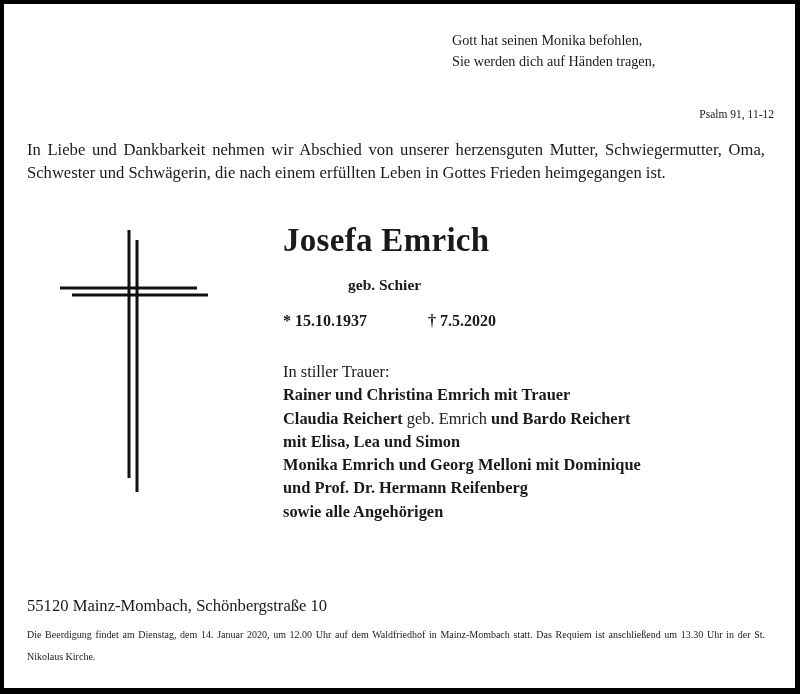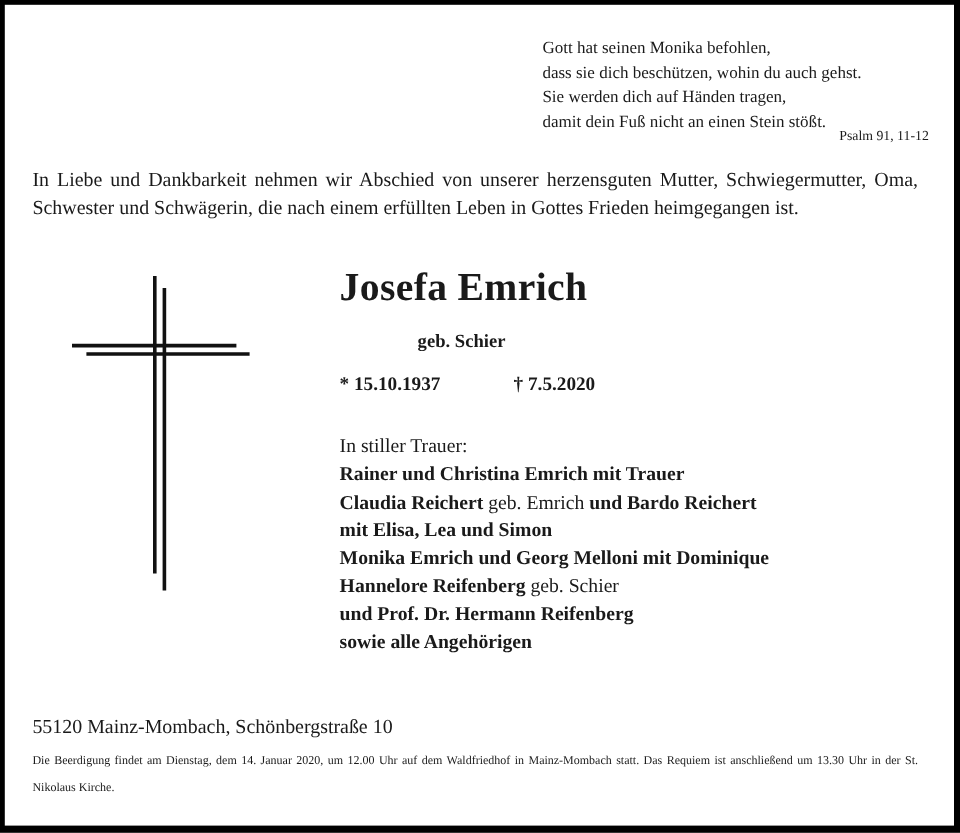--- a/index.html
+++ b/index.html
@@ -21,23 +21,21 @@
              line-height:21.5px; text-align:justify; text-align-last:left;font-family:Liberation Serif, serif; }
   .cross { position:absolute; left:0; top:0; width:800px; height:694px; pointer-events:none; }
 </style>
 </head>
 <body>
 
 <div class="card"></div>
 
 <div class="psalm">
   <div>Gott hat seinen Monika befohlen,</div>
-  <div>dass sie dich beschützen, wohin du auch gehst.</div>
   <div>Sie werden dich auf Händen tragen,</div>
-  <div>damit dein Fuß nicht an einen Stein stößt.</div>
 </div>
 <div class="psalm-ref">Psalm 91, 11-12</div>
 
 <div class="intro">In Liebe und Dankbarkeit nehmen wir Abschied von unserer herzensguten Mutter, Schwiegermutter, Oma, Schwester und Schwägerin, die nach einem erfüllten Leben in Gottes Frieden heimgegangen ist.</div>
 
 <svg class="cross" viewBox="0 0 800 694">
   <line x1="129" y1="230" x2="129" y2="478" stroke="#111" stroke-width="3"></line>
   <line x1="137" y1="240" x2="137" y2="492" stroke="#111" stroke-width="3"></line>
   <line x1="60" y1="288" x2="197" y2="288" stroke="#111" stroke-width="3"></line>
   <line x1="72" y1="295" x2="208" y2="295" stroke="#111" stroke-width="3"></line>
@@ -47,19 +45,18 @@
 <div class="maiden">geb. Schier</div>
 <div class="birth">* 15.10.1937</div>
 <div class="death">† 7.5.2020</div>
 
 <div class="mourners">
   <div>In stiller Trauer:</div>
   <div class="b">Rainer und Christina Emrich mit Trauer</div>
   <div><span class="b">Claudia Reichert</span><span> geb. Emrich </span><span class="b">und Bardo Reichert</span></div>
   <div class="b">mit Elisa, Lea und Simon</div>
   <div class="b">Monika Emrich und Georg Melloni mit Dominique</div>
-  <div><span class="b">Hannelore Reifenberg</span><span> geb. Schier</span></div>
   <div class="b">und Prof. Dr. Hermann Reifenberg</div>
   <div class="b">sowie alle Angehörigen</div>
 </div>
 
 <div class="address">55120 Mainz-Mombach, Schönbergstraße 10</div>
 <div class="funeral">Die Beerdigung findet am Dienstag, dem 14. Januar 2020, um 12.00 Uhr auf dem Waldfriedhof in Mainz-Mombach statt. Das Requiem ist anschließend um 13.30 Uhr in der St. Nikolaus Kirche.</div>
 
 </body></html>

